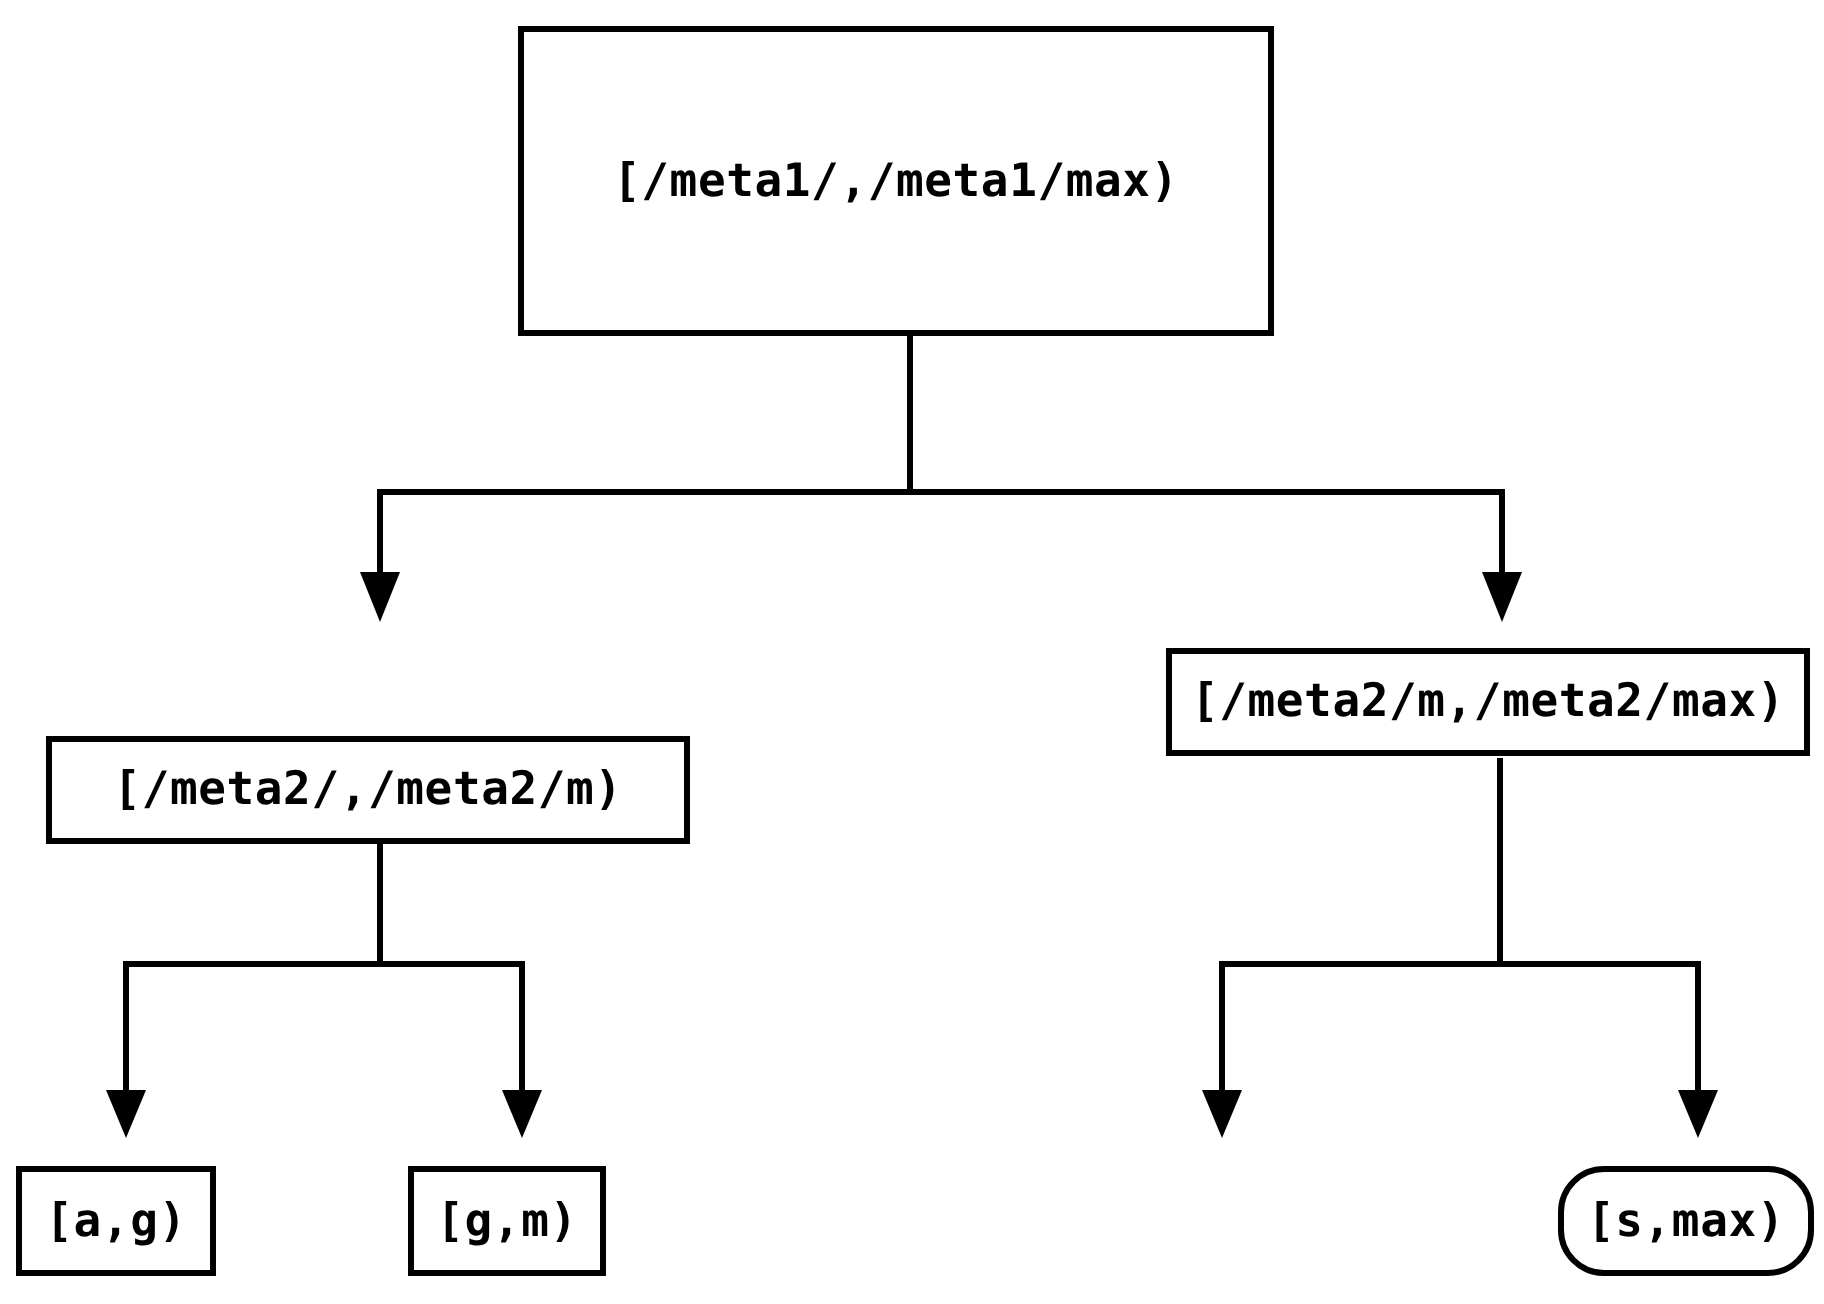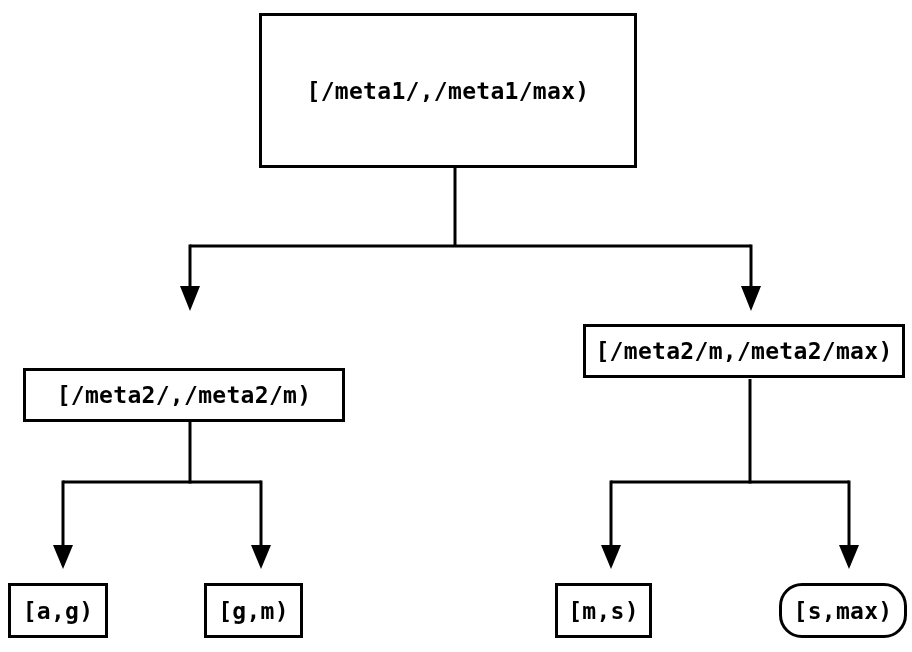--- a/index.html
+++ b/index.html
@@ -94,21 +94,18 @@
   </div>
 
   <div class="node node-leaf-gm">
     <span>[g,m)</span>
   </div>
 
   <div class="node node-leaf-ag">
     <span>[a,g)</span>
   </div>
 
-  <div class="node node-leaf-ms">
-    <span>[m,s)</span>
-  </div>
 
   <div class="node node-leaf-smax">
     <span>[s,max)</span>
   </div>
 
 </div>
 
 </body></html>

